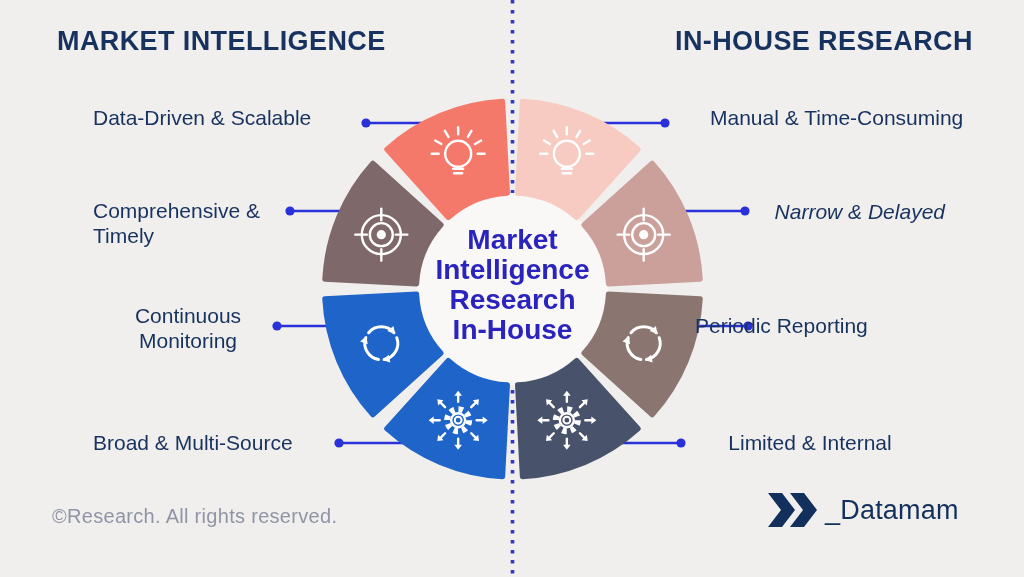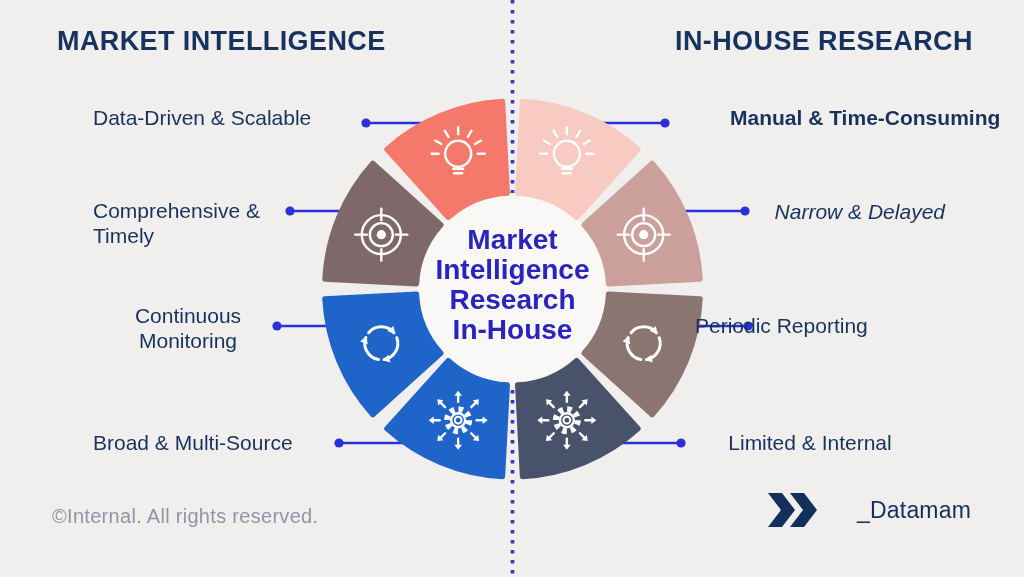--- a/index.html
+++ b/index.html
@@ -9,30 +9,30 @@
   .title{position:absolute;top:26px;font-weight:bold;font-size:27px;
          letter-spacing:.4px;color:var(--navy,#17325F);white-space:nowrap;}
   #title-left{left:57px;}
   #title-right{left:675px;}
   .lbl{position:absolute;font-size:21px;line-height:25px;color:var(--navy,#17325F);
        white-space:pre-line;}
   #lbl-l1{left:93px;top:105px;}
   #lbl-l2{left:93px;top:198px;}
   #lbl-l3{left:93px;top:303px;width:190px;text-align:center;}
   #lbl-l4{left:93px;top:430px;}
-  #lbl-r1{left:730px;top:105px;font-weight:bold;}
+  #lbl-r1{left:710px;top:105px;}
   #lbl-r2{left:695px;top:199px;width:250px;text-align:right;font-style:italic;}
   #lbl-r3{left:695px;top:313px;width:250px;}
   #lbl-r4{left:685px;top:430px;width:250px;text-align:center;}
   #center-text{position:absolute;left:402px;top:225px;width:221px;text-align:center;
        font-weight:bold;font-size:28px;line-height:30px;color:var(--center-blue,#2B23BE);}
   #copyright{position:absolute;left:52px;top:505px;font-size:20px;letter-spacing:.3px;
        color:var(--footer-gray,#9095A6);}
   #logo{position:absolute;left:768px;top:493px;display:flex;align-items:center;gap:5px;}
-  #logo-text{font-size:23px;color:var(--logo-navy,#13305C);letter-spacing:.2px;margin-left:32px;}
+  #logo-text{font-size:27px;color:var(--logo-navy,#13305C);letter-spacing:.2px;}
 </style>
 </head>
 <body>
 
 <div class="canvas">
 
   <svg id="scene" width="1024" height="577" viewBox="0 0 1024 577">
       <line x1="512.5" y1="0" x2="512.5" y2="577" stroke="#3336C8" stroke-width="3.6" stroke-dasharray="3.6 6.4"></line>
       <line x1="366" y1="123" x2="492" y2="123" stroke="#2B31D9" stroke-width="2.4"></line>
       <circle cx="366" cy="123" r="4.6" fill="#2B31D9"></circle>
@@ -176,21 +176,21 @@
   <div class="lbl" id="lbl-r3">Periodic Reporting</div>
   <div class="lbl" id="lbl-r4">Limited &amp; Internal</div>
 
   <div id="center-text">
     <div>Market</div>
     <div>Intelligence</div>
     <div>Research</div>
     <div>In-House</div>
   </div>
 
-  <div id="copyright">©Internal. All rights reserved.</div>
+  <div id="copyright">©Research. All rights reserved.</div>
 
   <div id="logo">
     <svg width="52" height="34" viewBox="0 0 52 34">
       <polygon class="logo-chev" points="0,0 14,0 27,17 14,34 0,34 13,17" fill="#13305C"></polygon>
       <polygon class="logo-chev" points="22,0 36,0 49,17 36,34 22,34 35,17" fill="#13305C"></polygon>
     </svg>
     <span id="logo-text">_Datamam</span>
   </div>
 
 </div>

